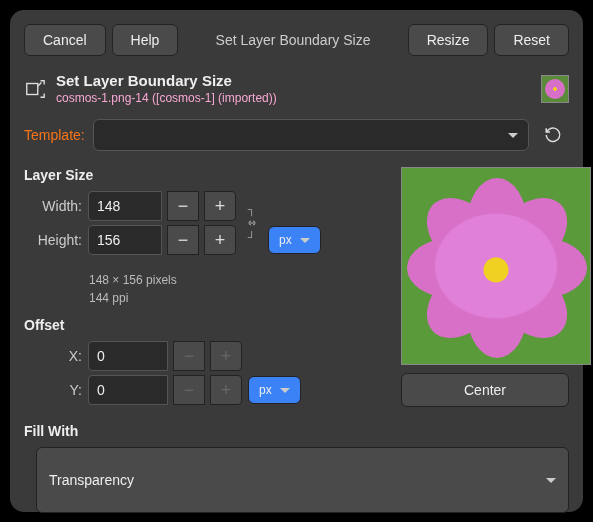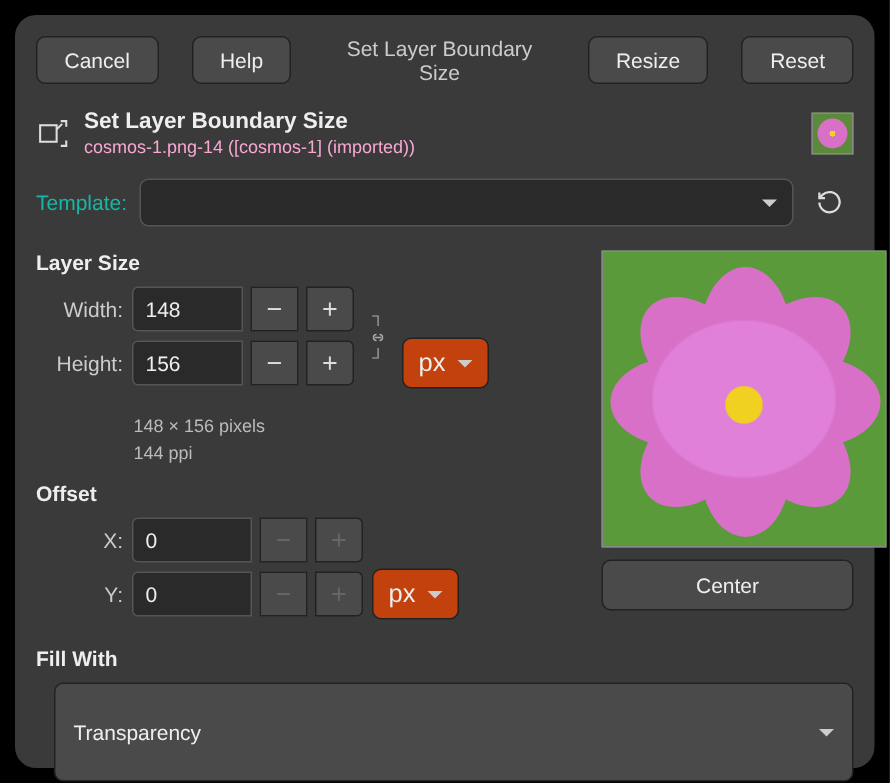--- a/index.html
+++ b/index.html
@@ -15,21 +15,21 @@
 .window {
   background: #3a3a3a;
   border-radius: 14px;
   margin: 10px;
   width: 573px;
   height: 502px;
   padding: 14px;
 }
 .top-buttons {
   display: flex;
-  gap: 22px;
+  gap: 6px;
   align-items: center;
   margin-bottom: 16px;
 }
 .btn {
   background: #4a4a4a;
   border: 1px solid #222;
   border-radius: 6px;
   color: #eee;
   padding: 7px 18px;
   font-size: 14px;
@@ -63,21 +63,21 @@
   content: ""; position: absolute; inset: 3px;
   background: radial-gradient(circle at 50% 50%, #f0d020 0 2px, #d870c8 2px 10px, transparent 12px);
   border-radius: 50%;
 }
 .template-row {
   display: flex;
   align-items: center;
   gap: 8px;
   margin-bottom: 16px;
 }
-.label { color: #14b8a6; font-size: 14px; }
+.label { color: #f97316; font-size: 14px; }
 .tmpl-select {
   flex: 1;
   background: #2a2a2a;
   border: 1px solid #555;
   border-radius: 6px;
   height: 32px;
   display: flex;
   align-items: center;
   justify-content: flex-end;
   padding: 0 10px;
@@ -138,30 +138,30 @@
   flex-direction: column;
   align-items: center;
   justify-content: center;
   gap: 2px;
   color: #aaa;
   font-size: 11px;
   height: 64px;
   margin-top: -34px;
 }
 .unit-select {
-  background: #c2410c;
+  background: #3b82f6;
   border: 1px solid #222;
   border-radius: 6px;
   padding: 6px 10px;
   display: flex;
   align-items: center;
   gap: 8px;
   cursor: pointer;
   color: #eee;
-  font-size: 17px;
+  font-size: 12px;
 }
 .dim-info { margin-left: 65px; color: #bbb; font-size: 12px; line-height: 1.5; margin-top: 16px; }
 .offset-section { margin-top: 10px; }
 .preview {
   width: 190px; height: 198px;
   border: 1px solid #888;
   background: #5a9a3a;
   position: relative;
   overflow: hidden;
   margin-bottom: 8px;

